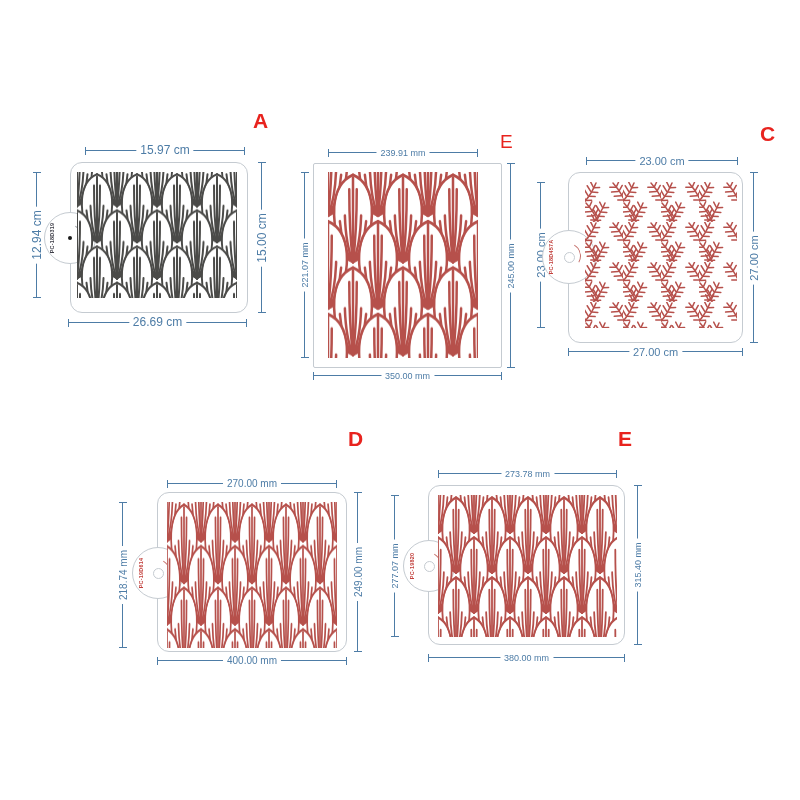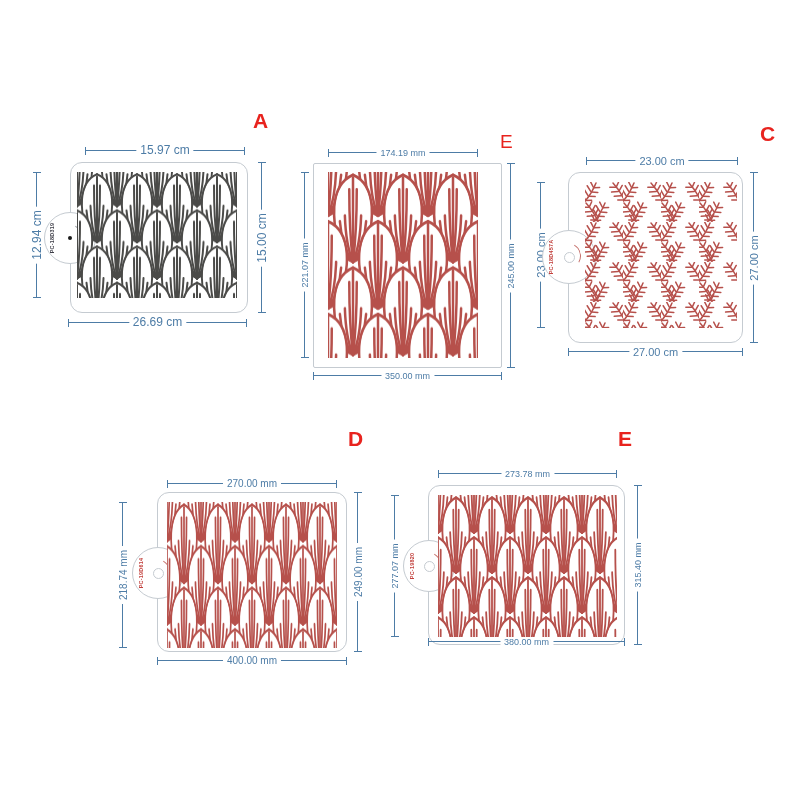--- a/index.html
+++ b/index.html
@@ -151,21 +151,21 @@
 
   <div class="letter thin" style="left:500px;top:132px">E</div>
 
   <div class="frame square" style="left:313px;top:163px;width:189px;height:205px">
     <svg class="pattern" style="left:14px;top:8px" width="150" height="186">
       <rect width="150" height="186" fill="url(#patB)"></rect>
     </svg>
   </div>
 
   <div class="dim-h fs9" style="left:328px;top:152px;width:150px">
-    <span class="lbl">174.19 mm</span>
+    <span class="lbl">239.91 mm</span>
   </div>
   <div class="dim-h fs9" style="left:313px;top:375px;width:189px">
     <span class="lbl">350.00 mm</span>
   </div>
   <div class="dim-v fs9" style="left:304px;top:172px;height:186px">
     <span class="lbl">221.07 mm</span>
   </div>
   <div class="dim-v fs9" style="left:510px;top:163px;height:205px">
     <span class="lbl">245.00 mm</span>
   </div>
@@ -231,21 +231,21 @@
       <div class="tab-code" style="left:-14px;width:44px;color:#c2403c">PC-19820</div>
     </div>
     <svg class="pattern" style="left:9px;top:9px" width="179" height="142">
       <rect width="179" height="142" fill="url(#patE)"></rect>
     </svg>
   </div>
 
   <div class="dim-h fs9" style="left:438px;top:473px;width:179px">
     <span class="lbl">273.78 mm</span>
   </div>
-  <div class="dim-h fs9" style="left:428px;top:641px;width:197px">
+  <div class="dim-h fs9" style="left:428px;top:657px;width:197px">
     <span class="lbl">380.00 mm</span>
   </div>
   <div class="dim-v fs9" style="left:394px;top:495px;height:142px">
     <span class="lbl">277.07 mm</span>
   </div>
   <div class="dim-v fs9" style="left:637px;top:485px;height:160px">
     <span class="lbl">315.40 mm</span>
   </div>
 
 </div>

